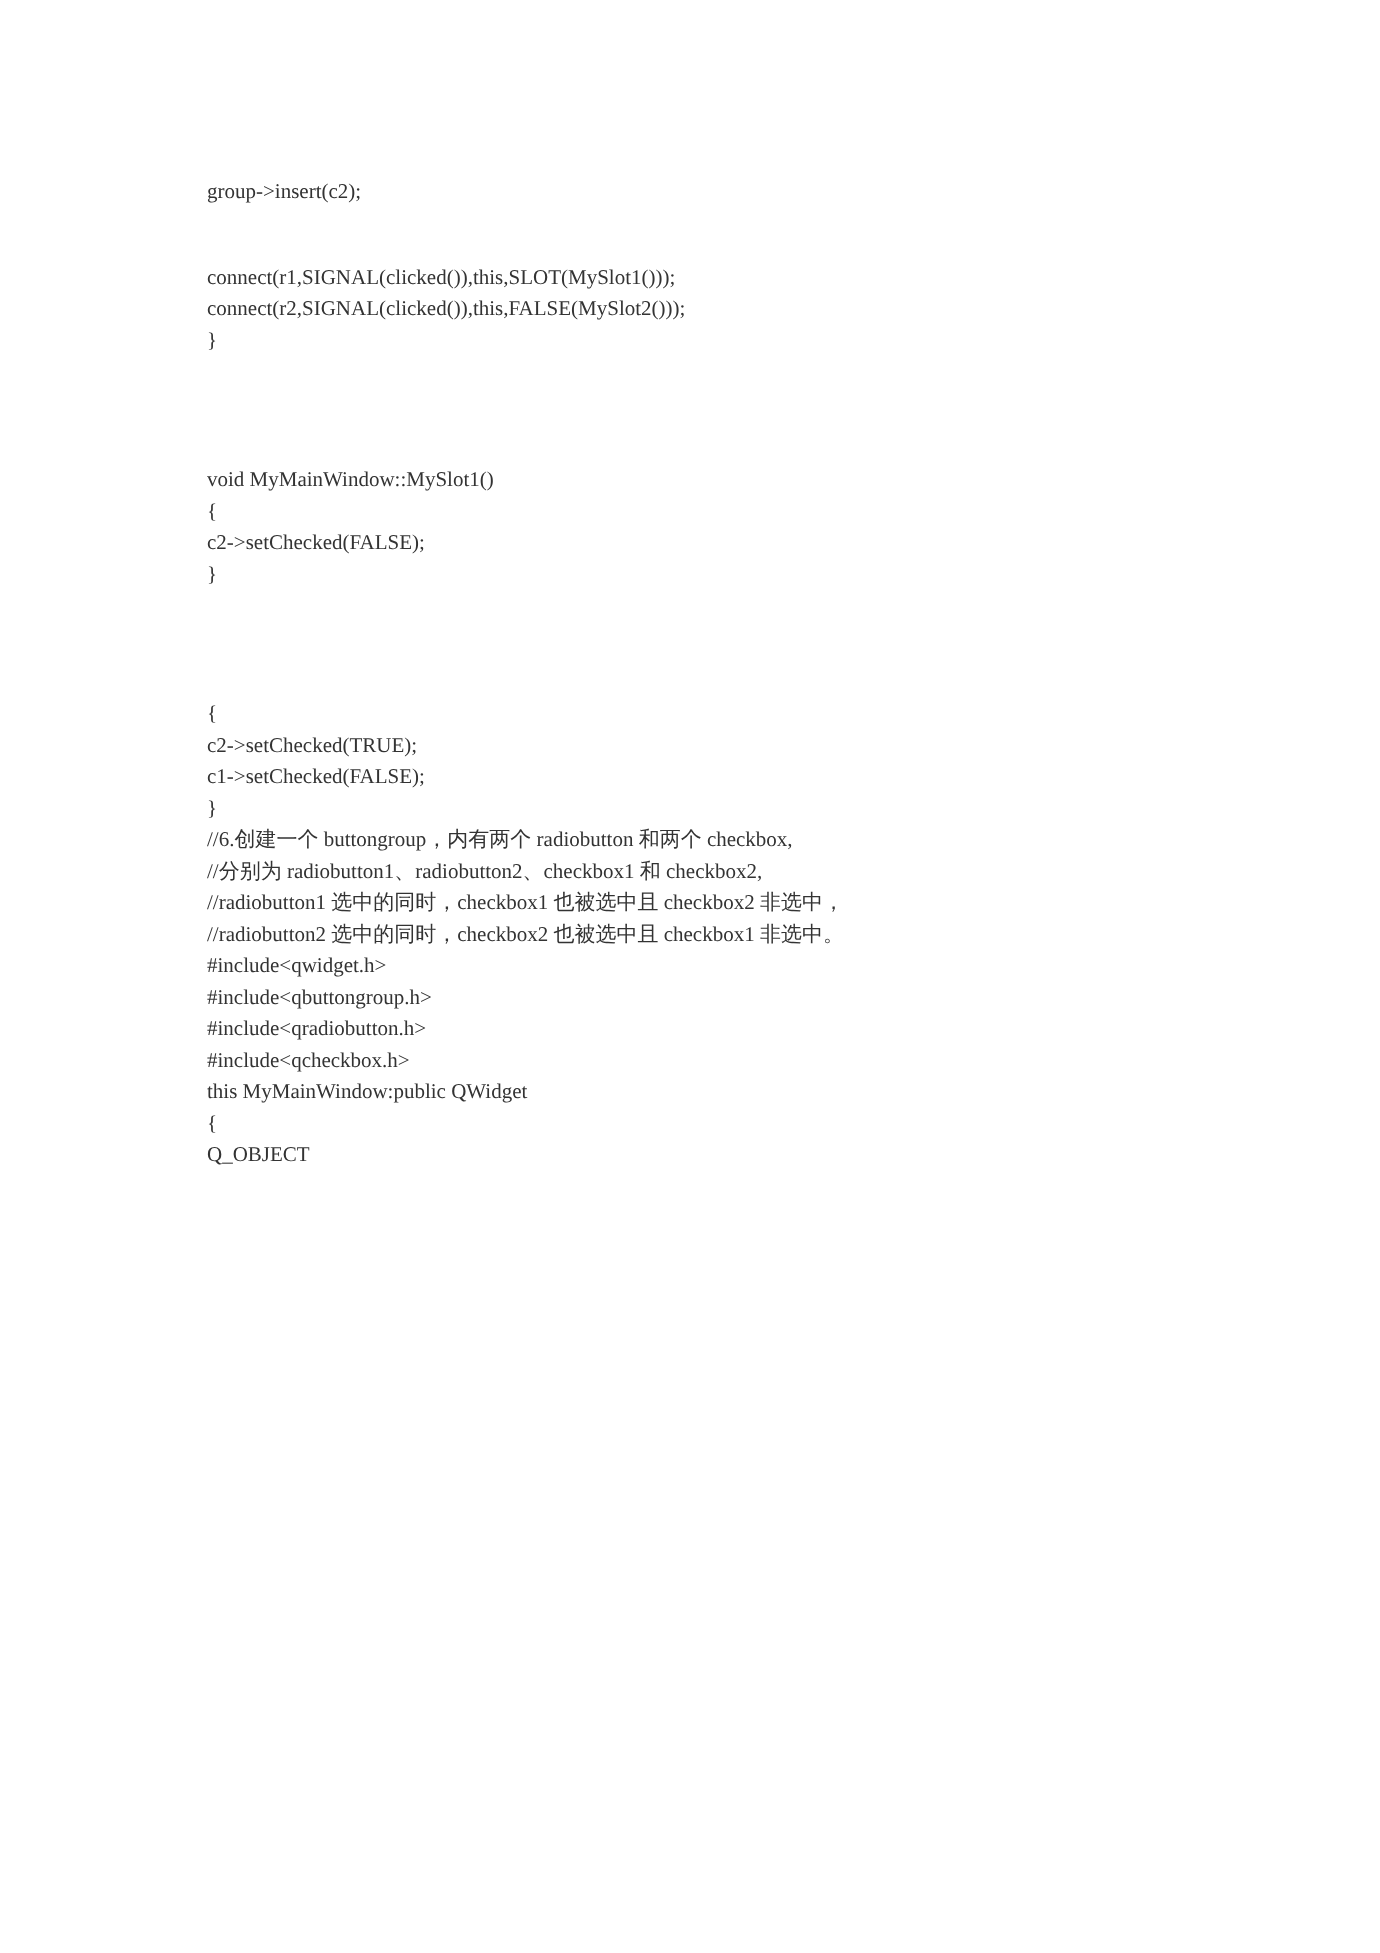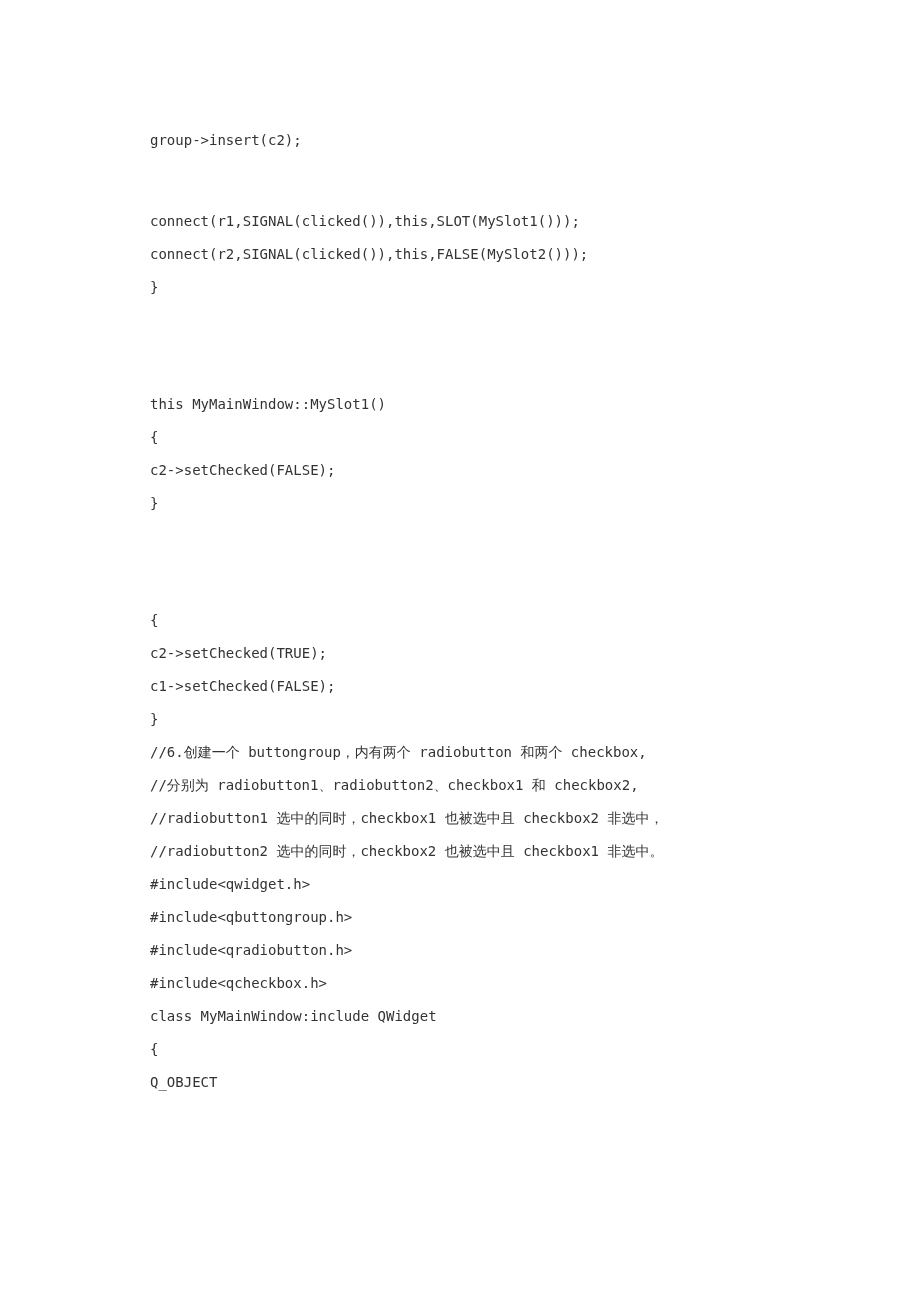--- a/index.html
+++ b/index.html
@@ -10,55 +10,56 @@
     font-family: "SimSun", "NSimSun", "宋体", monospace;
     font-size: 14px;
     color: #333333;
     line-height: 1.5;
   }
   .page {
     padding: 118px 138px 100px 138px;
   }
   .code-line {
     white-space: pre;
-    margin: 12px;
+    margin: 0;
     padding: 0;
     min-height: 1.5em;
+    font-family: Liberation Serif, serif;
   }
   .blank {
     height: 36px;
   }
 </style>
 </head>
 <body>
 
 <div class="page">
   <div id="code-container">
       <div class="code-line">group-&gt;insert(c2);</div>
       <div class="blank"></div>
       <div class="code-line">connect(r1,SIGNAL(clicked()),this,SLOT(MySlot1()));</div>
       <div class="code-line">connect(r2,SIGNAL(clicked()),this,FALSE(MySlot2()));</div>
       <div class="code-line">}</div>
       <div class="blank"></div>
       <div class="blank"></div>
-      <div class="code-line">this MyMainWindow::MySlot1()</div>
+      <div class="code-line">void MyMainWindow::MySlot1()</div>
       <div class="code-line">{</div>
       <div class="code-line">c2-&gt;setChecked(FALSE);</div>
       <div class="code-line">}</div>
       <div class="blank"></div>
       <div class="blank"></div>
       <div class="code-line">{</div>
       <div class="code-line">c2-&gt;setChecked(TRUE);</div>
       <div class="code-line">c1-&gt;setChecked(FALSE);</div>
       <div class="code-line">}</div>
       <div class="code-line">//6.创建一个 buttongroup，内有两个 radiobutton 和两个 checkbox,</div>
       <div class="code-line">//分别为 radiobutton1、radiobutton2、checkbox1 和 checkbox2,</div>
       <div class="code-line">//radiobutton1 选中的同时，checkbox1 也被选中且 checkbox2 非选中，</div>
       <div class="code-line">//radiobutton2 选中的同时，checkbox2 也被选中且 checkbox1 非选中。</div>
       <div class="code-line">#include&lt;qwidget.h&gt;</div>
       <div class="code-line">#include&lt;qbuttongroup.h&gt;</div>
       <div class="code-line">#include&lt;qradiobutton.h&gt;</div>
       <div class="code-line">#include&lt;qcheckbox.h&gt;</div>
-      <div class="code-line">class MyMainWindow:include QWidget</div>
+      <div class="code-line">this MyMainWindow:public QWidget</div>
       <div class="code-line">{</div>
       <div class="code-line">Q_OBJECT</div>
     </div>
 </div>
 
 </body></html>

